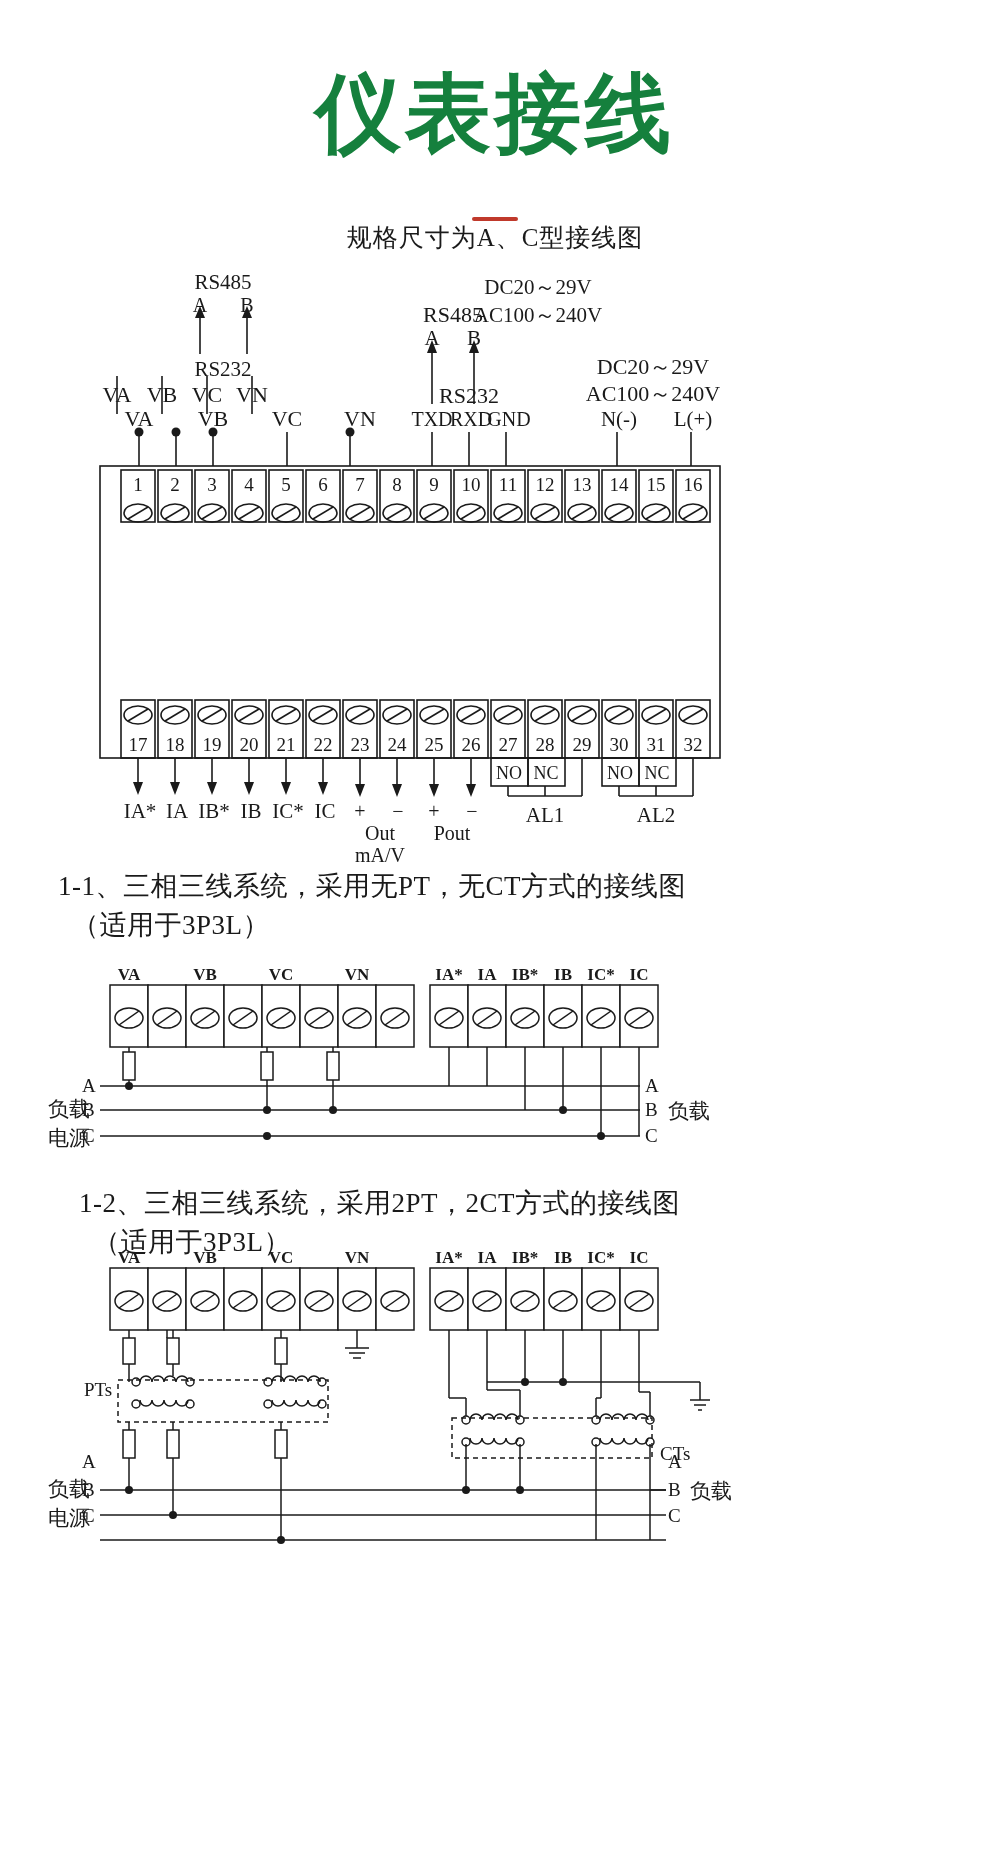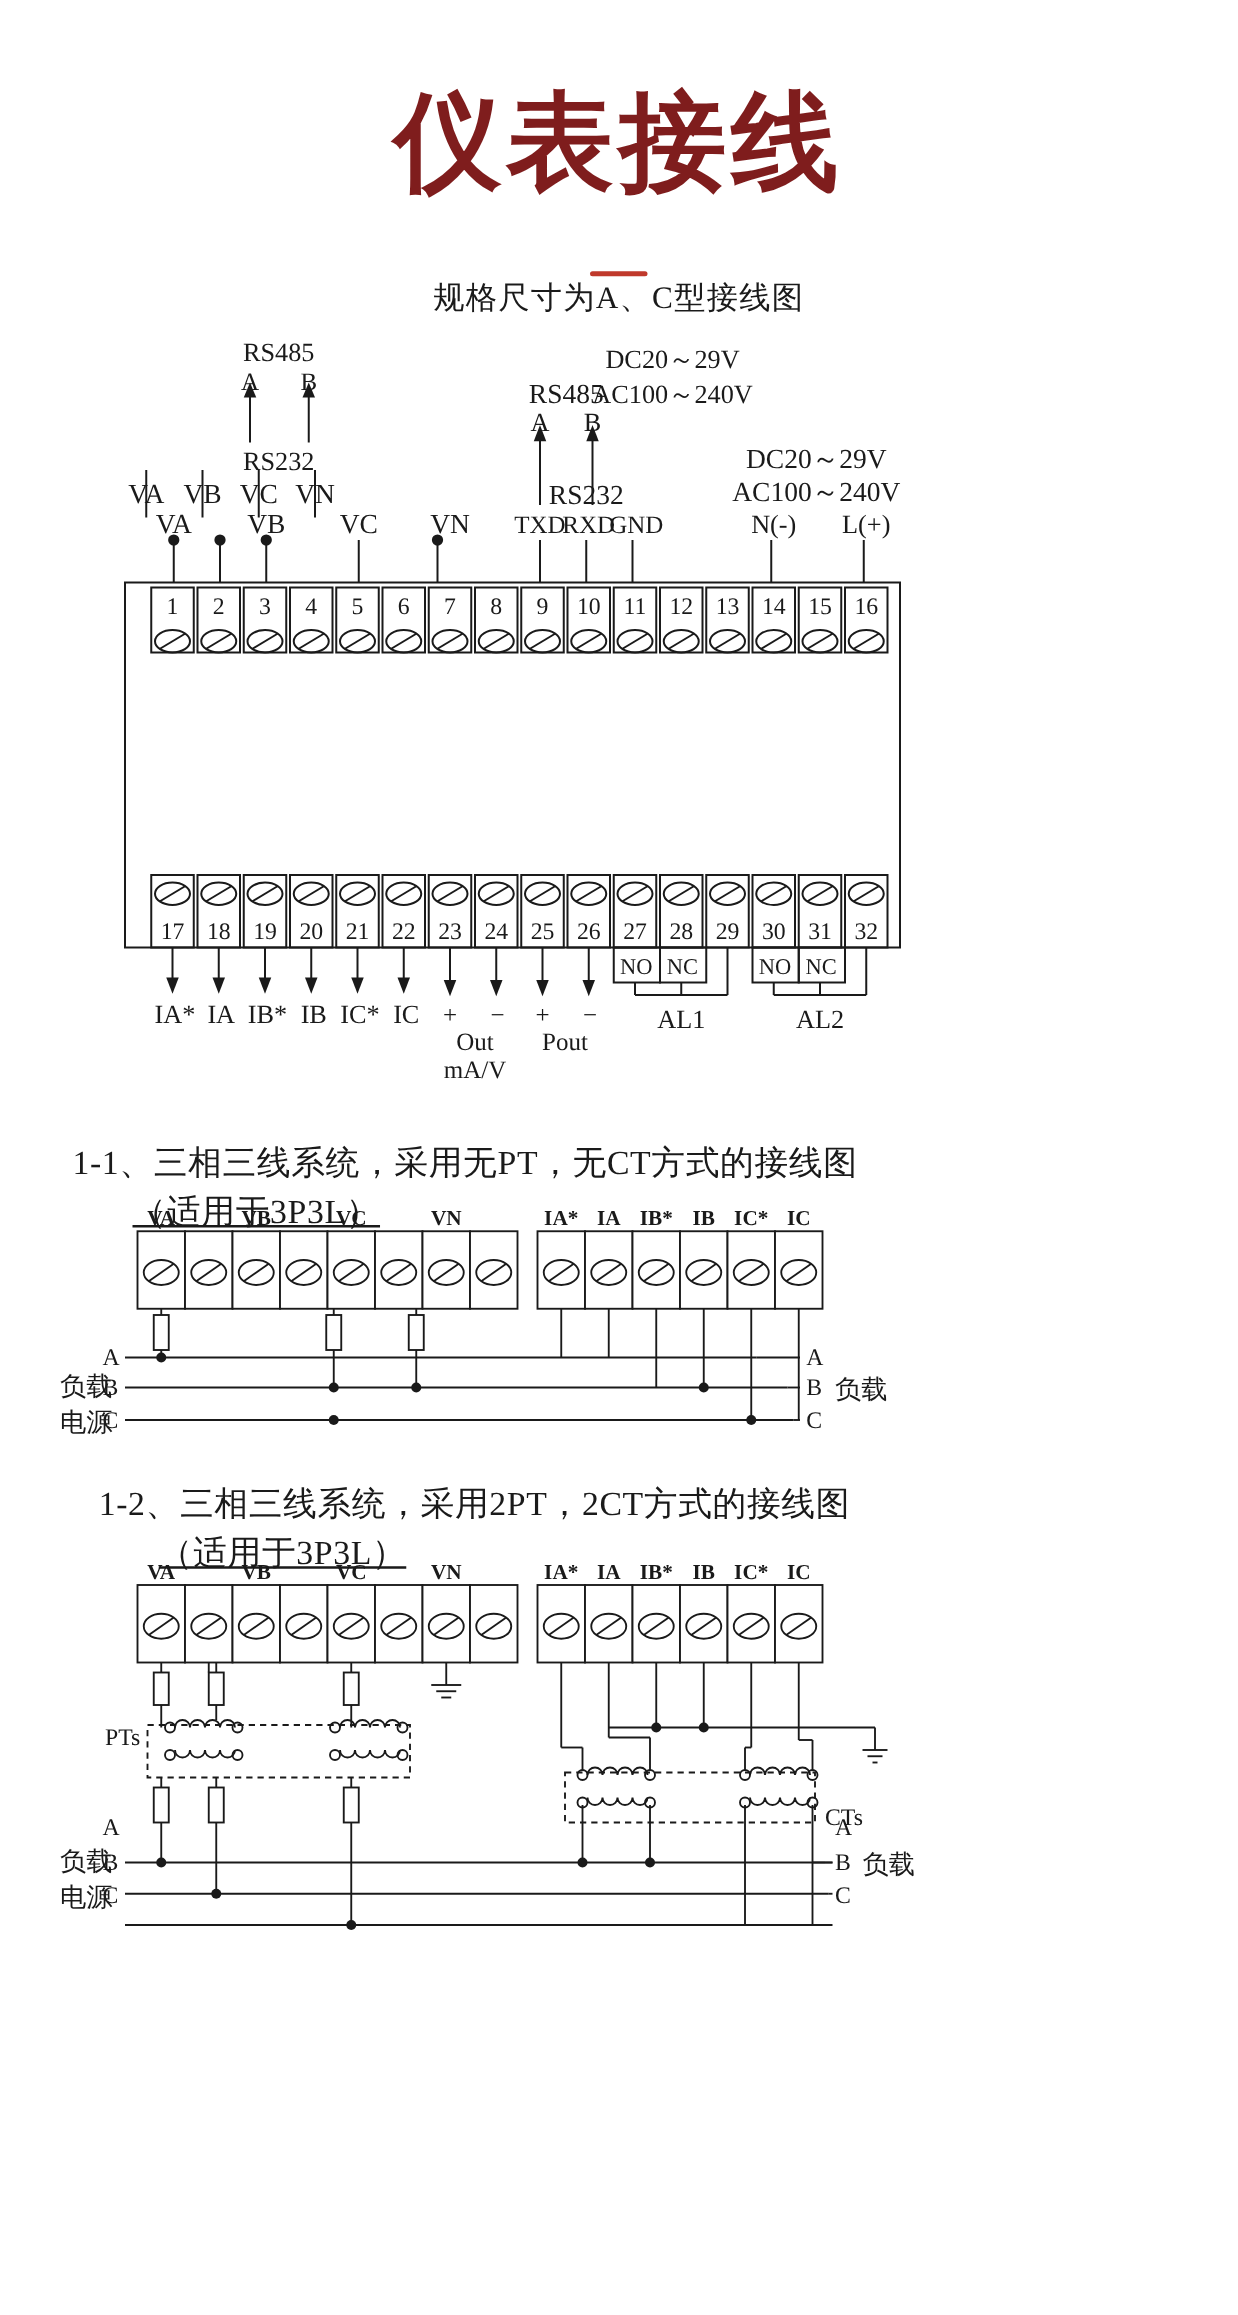--- a/index.html
+++ b/index.html
@@ -13,21 +13,21 @@
 
   
   .title{
     text-align:center;
     font-family:"Liberation Sans", sans-serif;
     font-weight:bold;
     font-size:86px;
     letter-spacing:4px;
     margin:0;
     padding-top:56px;
-    color:#7f1d1d;
+    color:#15803d;
   }
   .title-rule{
     width:46px;height:4px;background:#c0392b;
     margin:44px auto 0 auto;border-radius:2px;
   }
 
   .subtitle{
     text-align:center;
     font-size:25px;
     letter-spacing:1px;
@@ -36,21 +36,21 @@
   
   .fig{display:block;margin:0 auto;}
 
   
   .sec-head{
     font-size:27px;
     line-height:1.45;
     margin:26px 0 0 58px;
     letter-spacing:0.5px;
   }
-  .sec-head .l2{display:block;margin-left:48px;text-decoration:underline;}
+  .sec-head .l2{display:block;margin-left:14px;}
 
   svg text{font-family:"Liberation Serif", serif;}
 </style>
 </head>
 <body>
 
 <div class="page">
 
   <h1 class="title">仪表接线</h1>
   <div class="title-rule"></div>
@@ -624,21 +624,21 @@
       <text x="668" y="1496">B</text>
       <text x="668" y="1522">C</text>
     </g>
     <g fill="#1a1a1a" font-size="21" font-family="Liberation Sans, sans-serif">
       <text x="48" y="1496">负载</text>
       <text x="48" y="1525">电源</text>
       <text x="690" y="1498">负载</text>
     </g>
   </svg>
 
-  <div style="position:absolute;left:0;top:885px;width:990px;">
+  <div style="position:absolute;left:0;top:841px;width:990px;">
     <div class="sec-head">
       <span>1-1、三相三线系统，采用无PT，无CT方式的接线图</span>
       <span class="l2">（适用于3P3L）</span>
     </div>
   </div>
 
   <div style="position:absolute;left:0;top:1158px;width:990px;padding-left:21px;">
     <div class="sec-head">
       <span>1-2、三相三线系统，采用2PT，2CT方式的接线图</span>
       <span class="l2">（适用于3P3L）</span>

